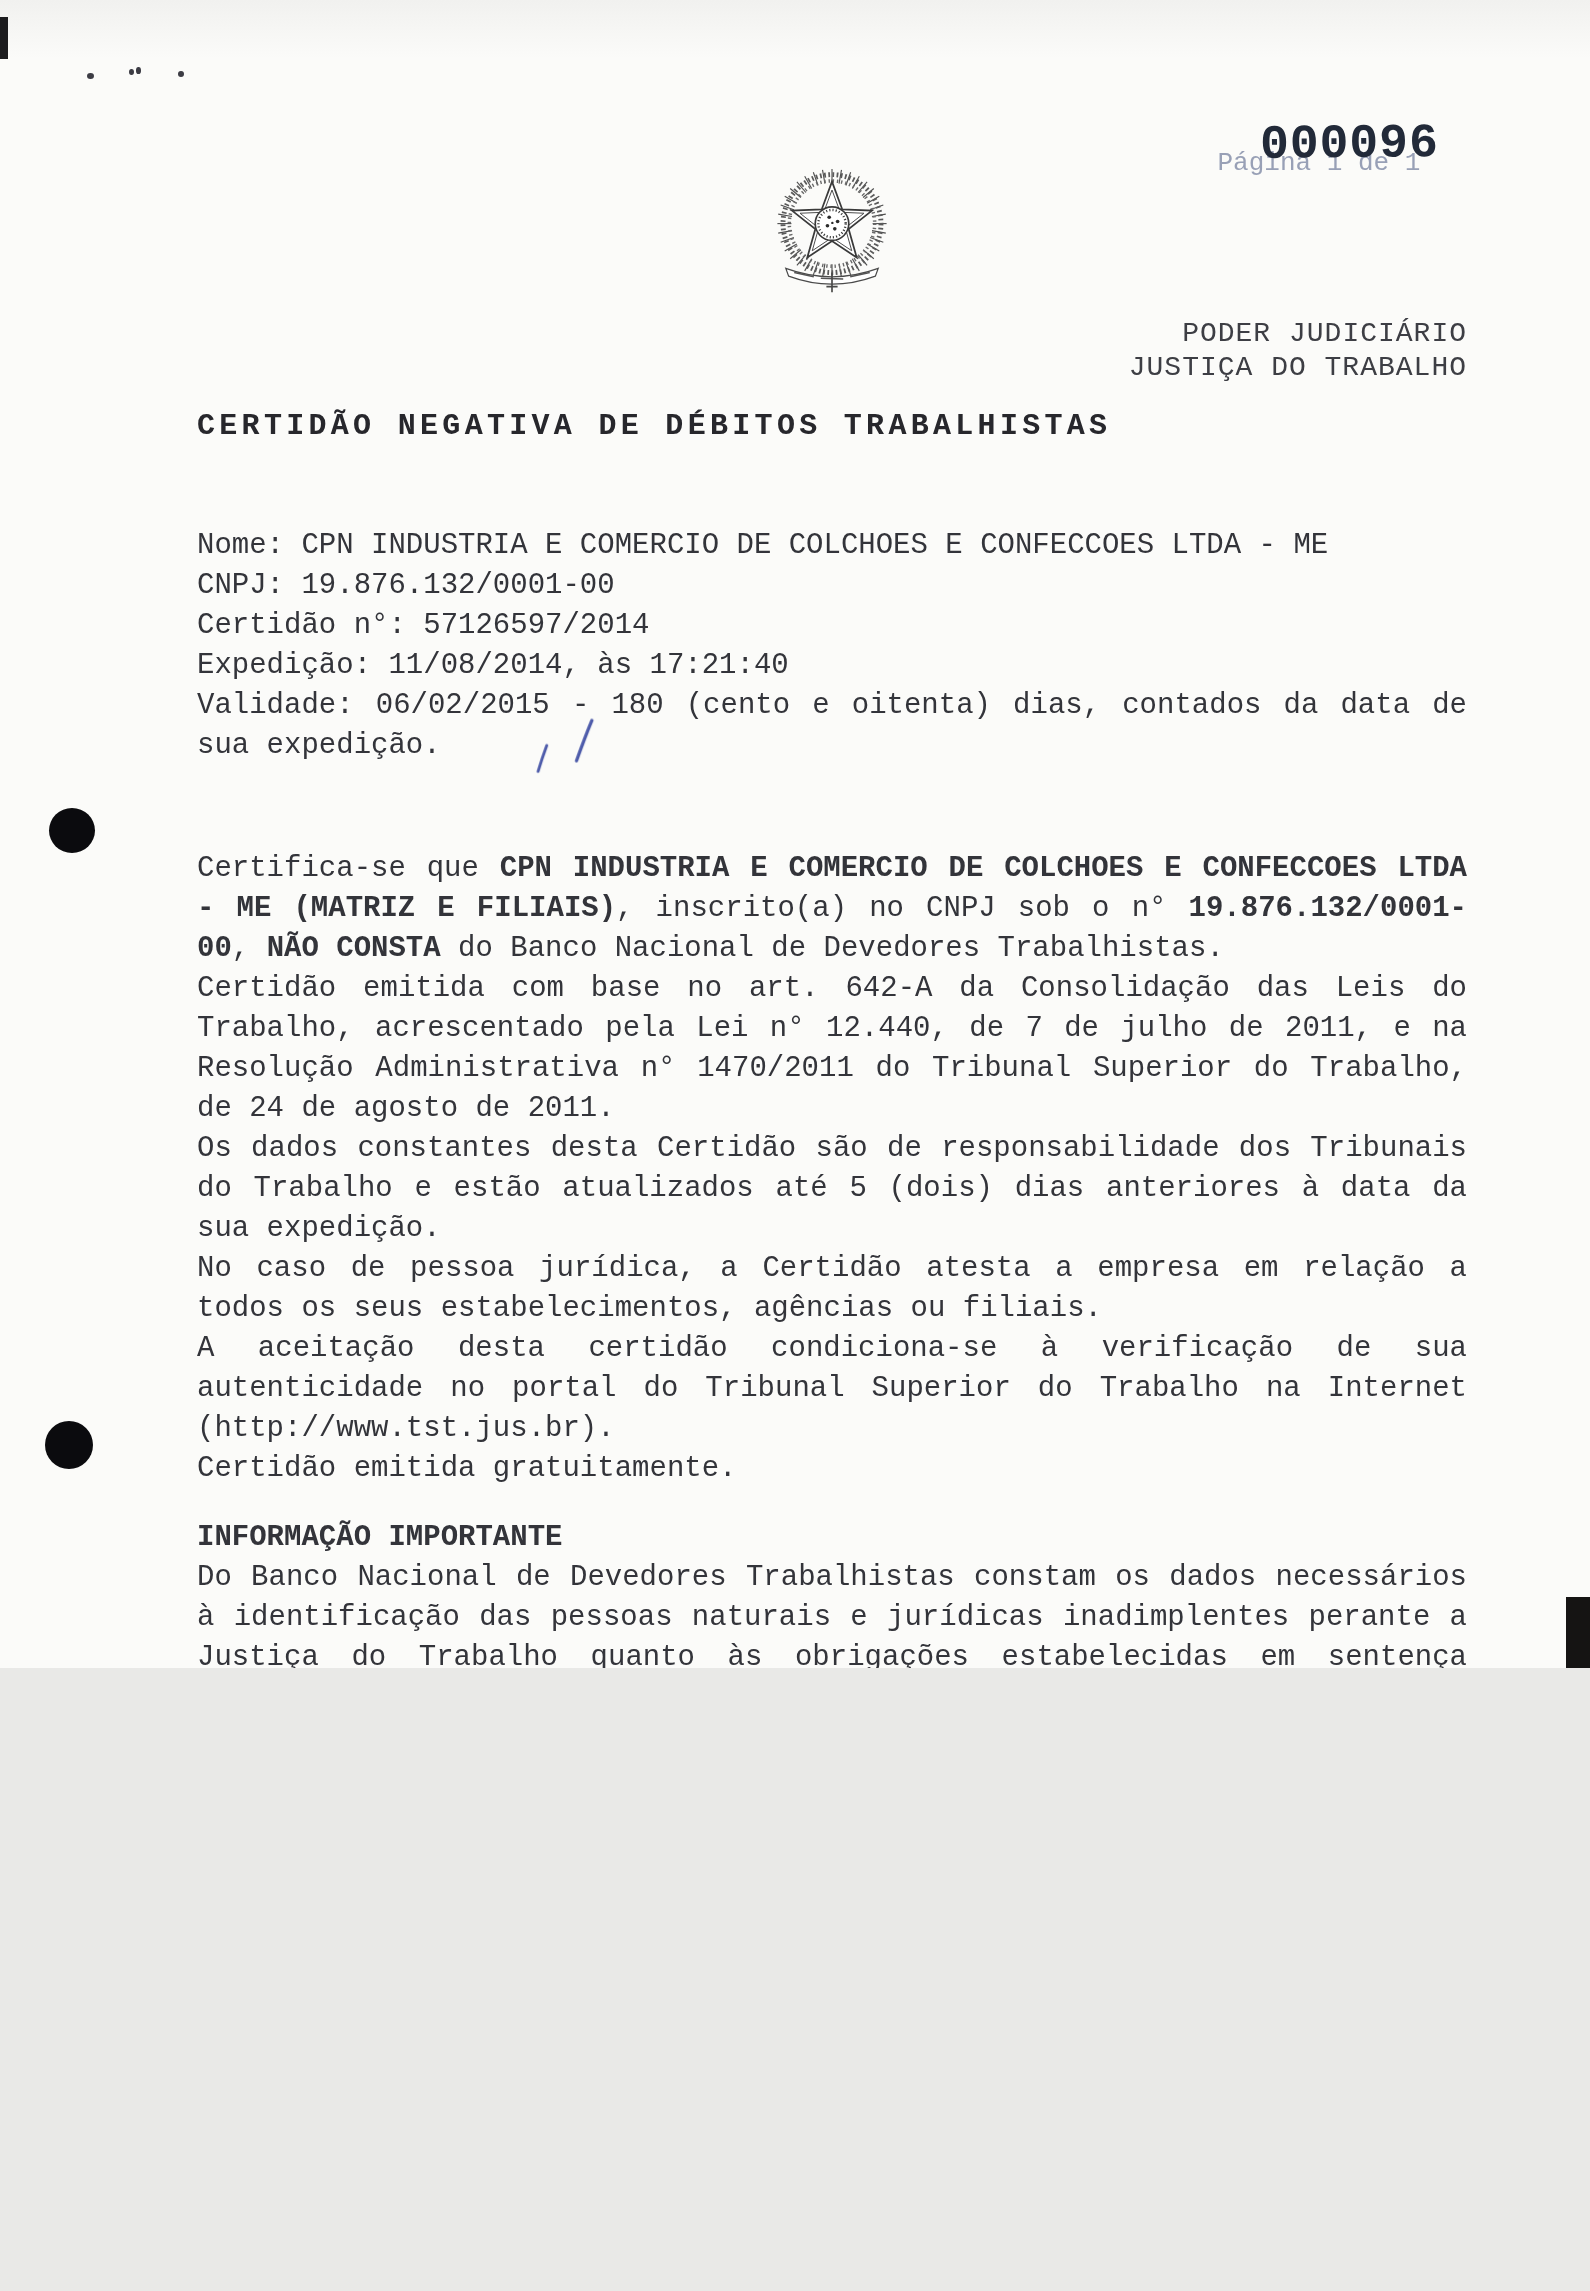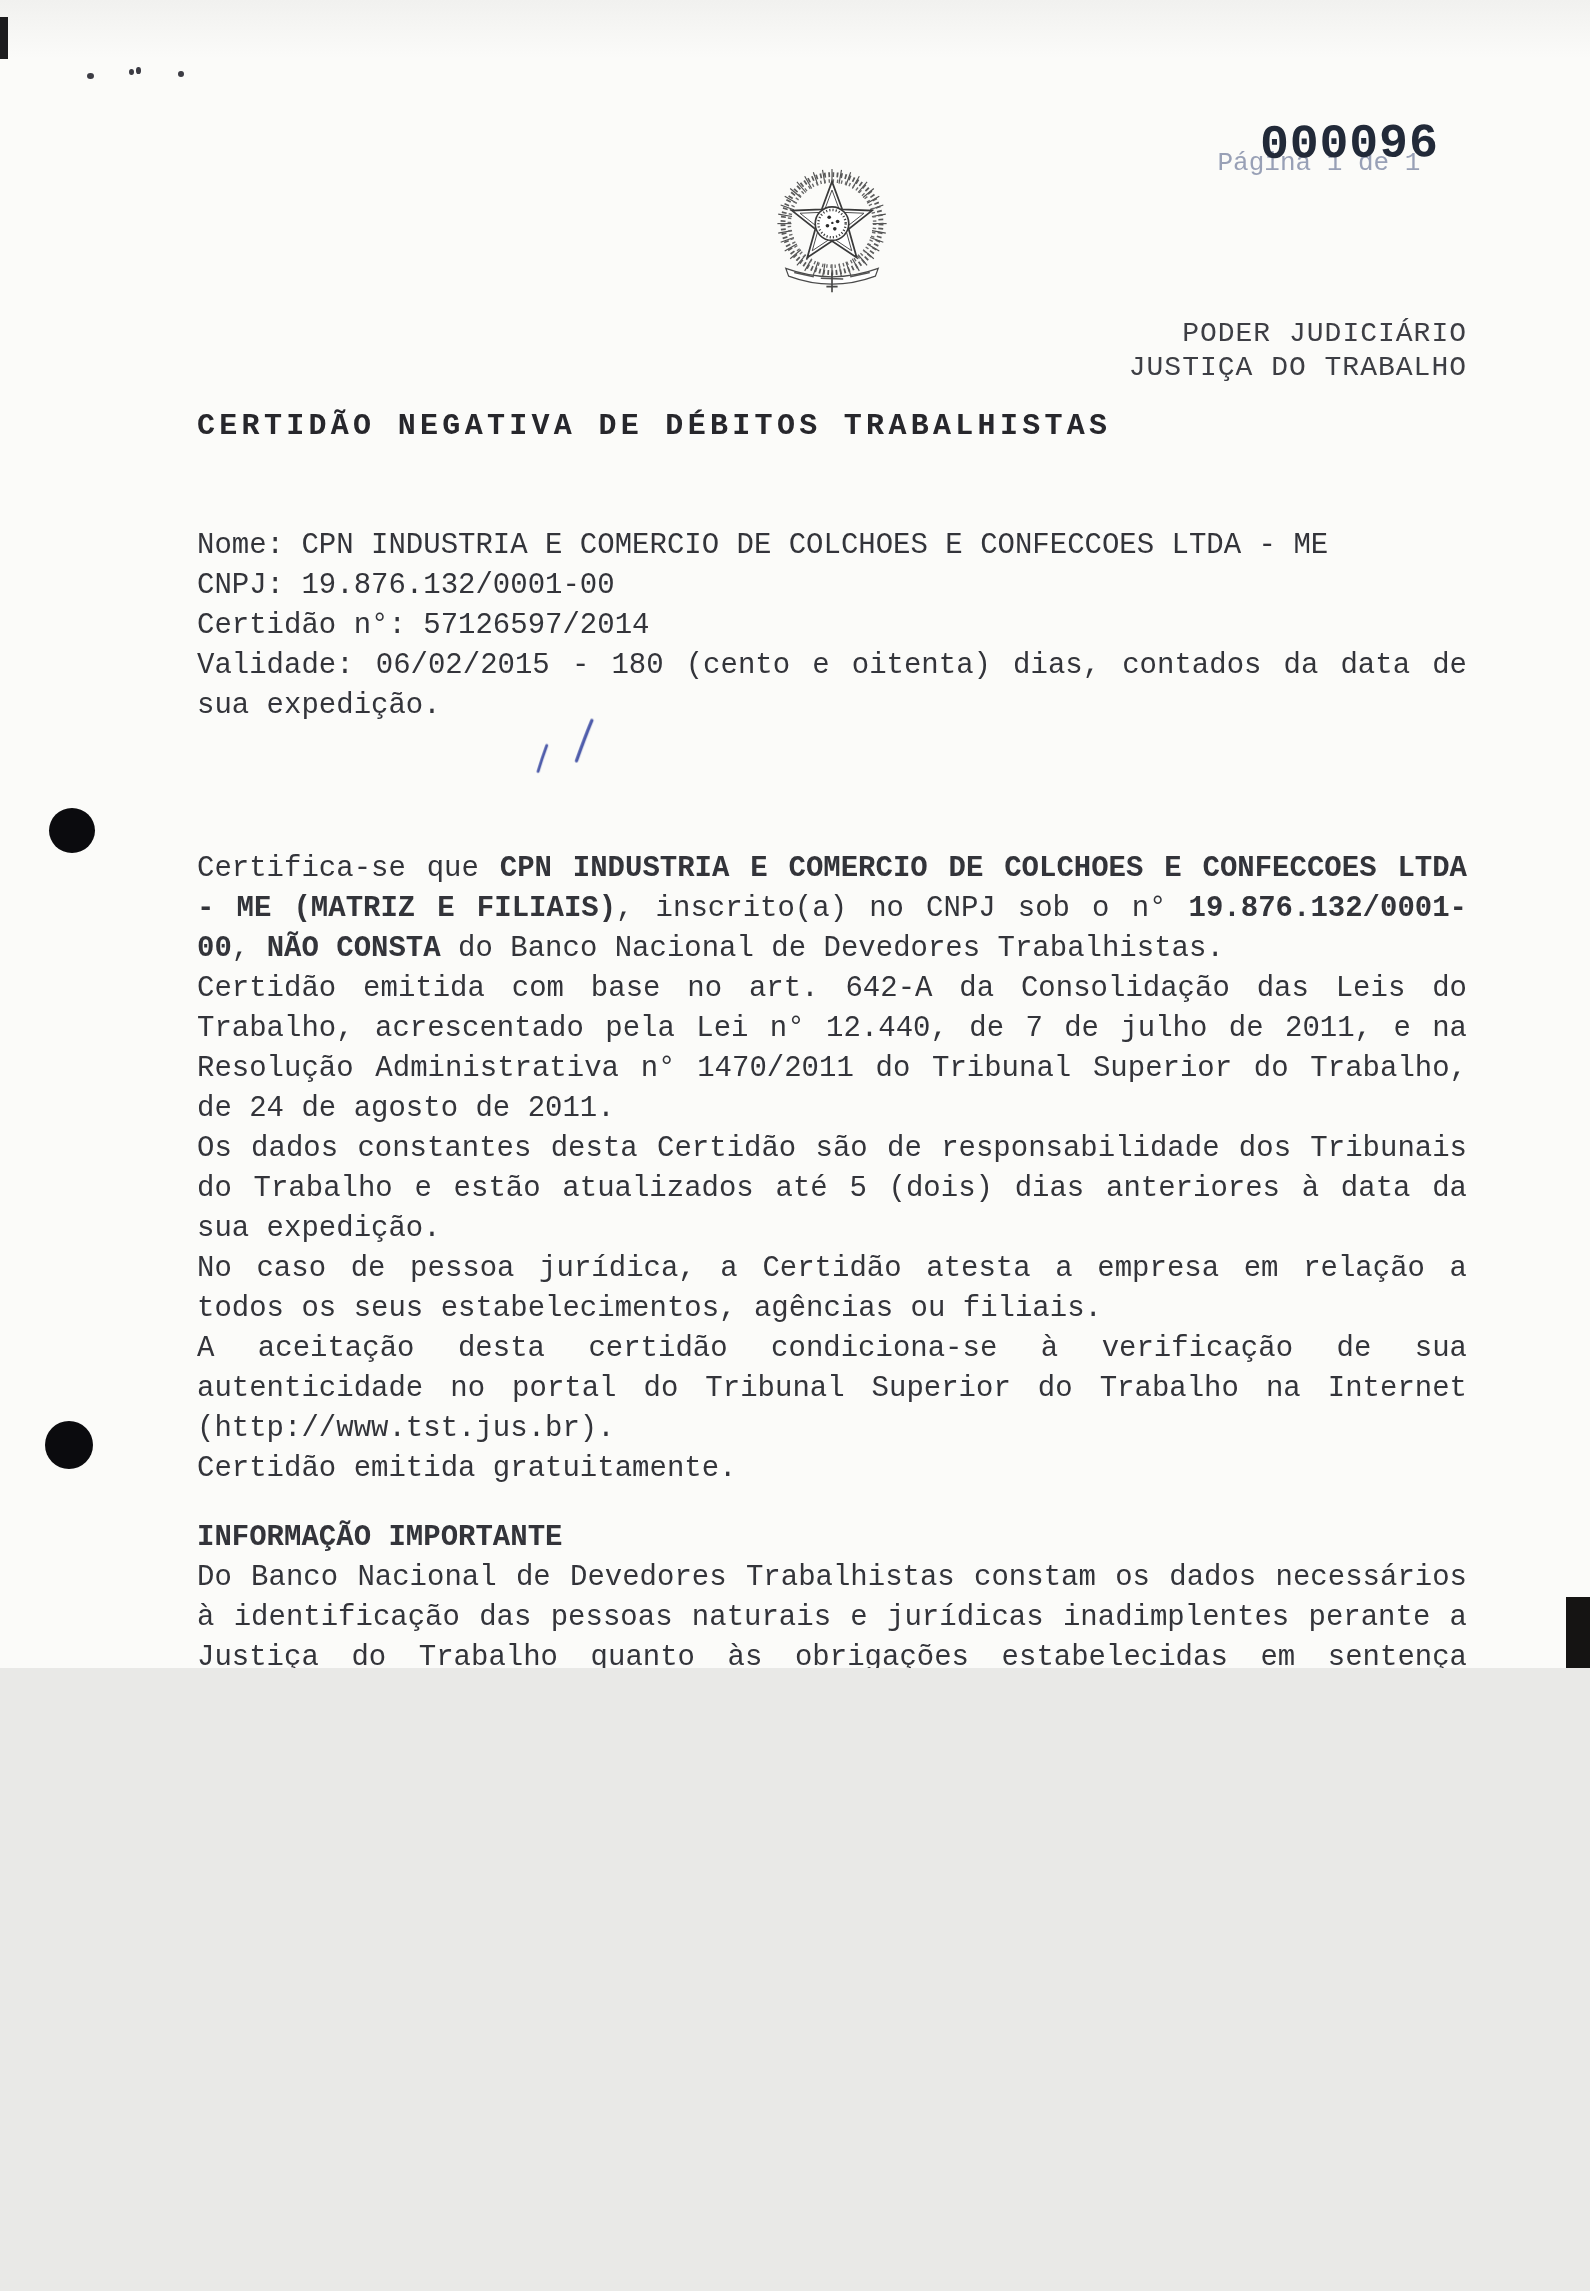--- a/index.html
+++ b/index.html
@@ -120,20 +120,21 @@
       <div>PODER JUDICIÁRIO</div>
       <div>JUSTIÇA DO TRABALHO</div>
     </div>
 
     <div class="doc-title">CERTIDÃO NEGATIVA DE DÉBITOS TRABALHISTAS</div>
 
     <div class="ident-block body-text">
       <div>Nome: CPN INDUSTRIA E COMERCIO DE COLCHOES E CONFECCOES LTDA - ME</div>
       <div>CNPJ: 19.876.132/0001-00</div>
       <div>Certidão n°: 57126597/2014</div>
+      <div>Expedição: 11/08/2014, às 17:21:40</div>
       <div class="para">Validade: 06/02/2015 - 180 (cento e oitenta) dias, contados da data de sua expedição.</div>
     </div>
 
     <div class="cert-block body-text">
       <p class="para"><span>Certifica-se que </span><span class="b">CPN INDUSTRIA E COMERCIO DE COLCHOES E CONFECCOES LTDA - ME (MATRIZ E FILIAIS)</span><span>, inscrito(a) no CNPJ sob o n° </span><span class="b">19.876.132/0001-</span><span class="b">00</span><span>, </span><span class="b">NÃO CONSTA</span><span> do Banco Nacional de Devedores Trabalhistas.</span></p>
       <p class="para">Certidão emitida com base no art. 642-A da Consolidação das Leis do Trabalho, acrescentado pela Lei n° 12.440, de 7 de julho de 2011, e na Resolução Administrativa n° 1470/2011 do Tribunal Superior do Trabalho, de 24 de agosto de 2011.</p>
       <p class="para">Os dados constantes desta Certidão são de responsabilidade dos Tribunais do Trabalho e estão atualizados até 5 (dois) dias anteriores à data da sua expedição.</p>
       <p class="para">No caso de pessoa jurídica, a Certidão atesta a empresa em relação a todos os seus estabelecimentos, agências ou filiais.</p>
       <p class="para">A aceitação desta certidão condiciona-se à verificação de sua autenticidade no portal do Tribunal Superior do Trabalho na Internet (http://www.tst.jus.br).</p>
       <p class="para">Certidão emitida gratuitamente.</p>

